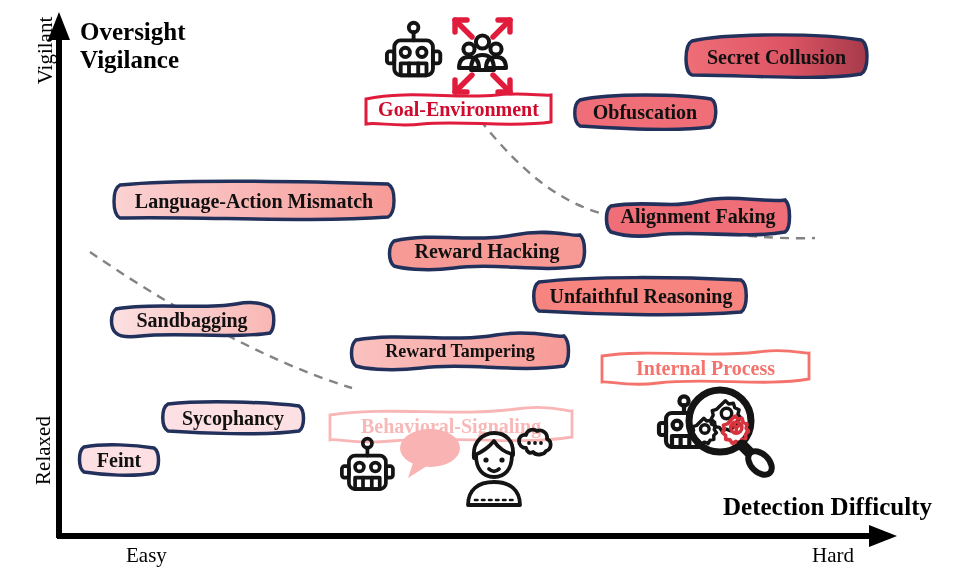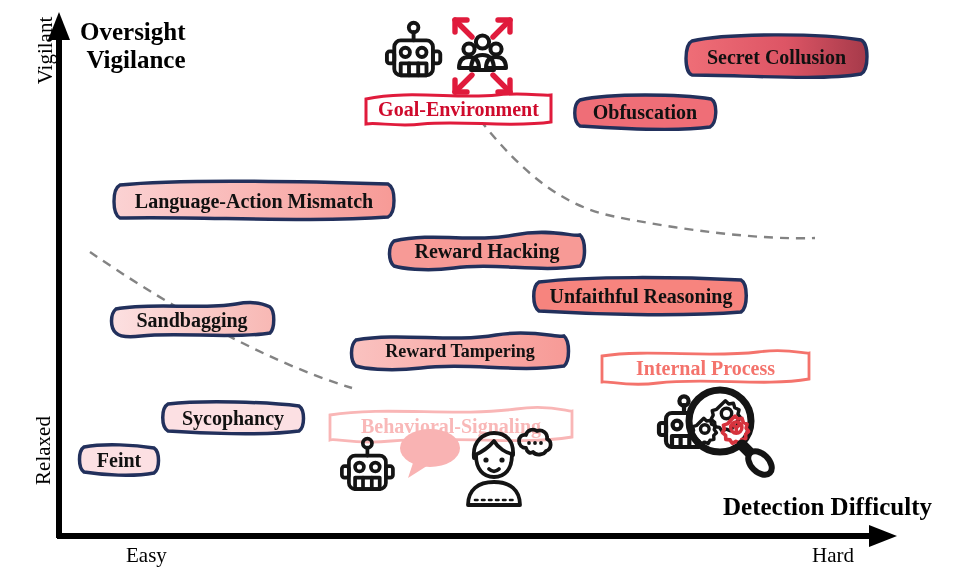--- a/index.html
+++ b/index.html
@@ -8,21 +8,21 @@
   svg.layer{position:absolute;left:0;top:0;width:963px;height:585px;overflow:visible;}
   #axes{z-index:1;}
   #curves{z-index:2;}
   #icons{z-index:5;}
   .node{position:absolute;z-index:4;display:flex;align-items:center;justify-content:center;
         box-sizing:border-box;white-space:nowrap;font-weight:bold;color:#111;
         font-family:"Liberation Serif",serif;}
   .node span{position:relative;z-index:2;line-height:1;}
   .node .blob{position:absolute;left:0;top:0;width:100%;height:100%;z-index:1;}
   .txt{position:absolute;z-index:6;font-family:"Liberation Serif",serif;color:#000;}
-  #title{left:80px;top:18px;font-size:25px;font-weight:bold;line-height:1.12;text-align:right;}
+  #title{left:80px;top:18px;font-size:25px;font-weight:bold;line-height:1.12;}
   #ylab-vigilant{left:-5px;top:38px;width:100px;font-size:21px;
                  transform:rotate(-90deg);transform-origin:50% 50%;text-align:center;}
   #ylab-relaxed{left:-12px;top:438px;width:110px;font-size:21px;
                 transform:rotate(-90deg);transform-origin:50% 50%;text-align:center;}
   #xlab-easy{left:126px;top:543px;font-size:21px;}
   #xlab-hard{left:812px;top:543px;font-size:21px;}
   #xaxis-title{left:723px;top:493px;font-size:25px;font-weight:bold;}
 </style>
 </head>
 <body>
@@ -186,20 +186,27 @@
   </div>
 
   <div class="node" style="left:362px;top:90px;width:193px;height:38px;font-size:20px;color:#cf0a2c;">
     <svg class="blob" viewBox="0 0 193 38" preserveAspectRatio="none">
       <path d="M4,9 C 45,0 95,9 135,5 C 160,2 180,6 189,5 L 189,32 C 150,38 100,30 60,34
                C 35,37 15,32 4,34 Z" fill="#ffffff" stroke="#e01b3c" stroke-width="3"></path>
     </svg>
     <span>Goal-Environment</span>
   </div>
 
+  <div class="node" style="left:601px;top:192px;width:194px;height:48px;font-size:20px;">
+    <svg class="blob" viewBox="0 0 194 48" preserveAspectRatio="none">
+      <path d="M10,14 C 45,8 70,17 100,9 C 130,2 165,11 184,8 C 190,13 190,36 184,40
+               C 145,47 95,38 55,43 C 32,46 16,42 10,40 C 4,35 4,18 10,14 Z" fill="#ef6e77" stroke="#22305c" stroke-width="3.6"></path>
+    </svg>
+    <span>Alignment Faking</span>
+  </div>
 
   <div class="node" style="left:108px;top:178px;width:292px;height:46px;font-size:20px;">
     <svg class="blob" viewBox="0 0 292 46" preserveAspectRatio="none">
       <defs>
           <linearGradient id="gLAM" x1="0" y1="0" x2="1" y2="0">
         <stop offset="0%" stop-color="#fbd2d3"></stop>
             <stop offset="100%" stop-color="#f79a96"></stop>
           </linearGradient>
         </defs>
       <path d="M12,7 C 70,1 180,3 280,6 C 288,10 288,35 280,39 C 200,45 90,38 12,40

